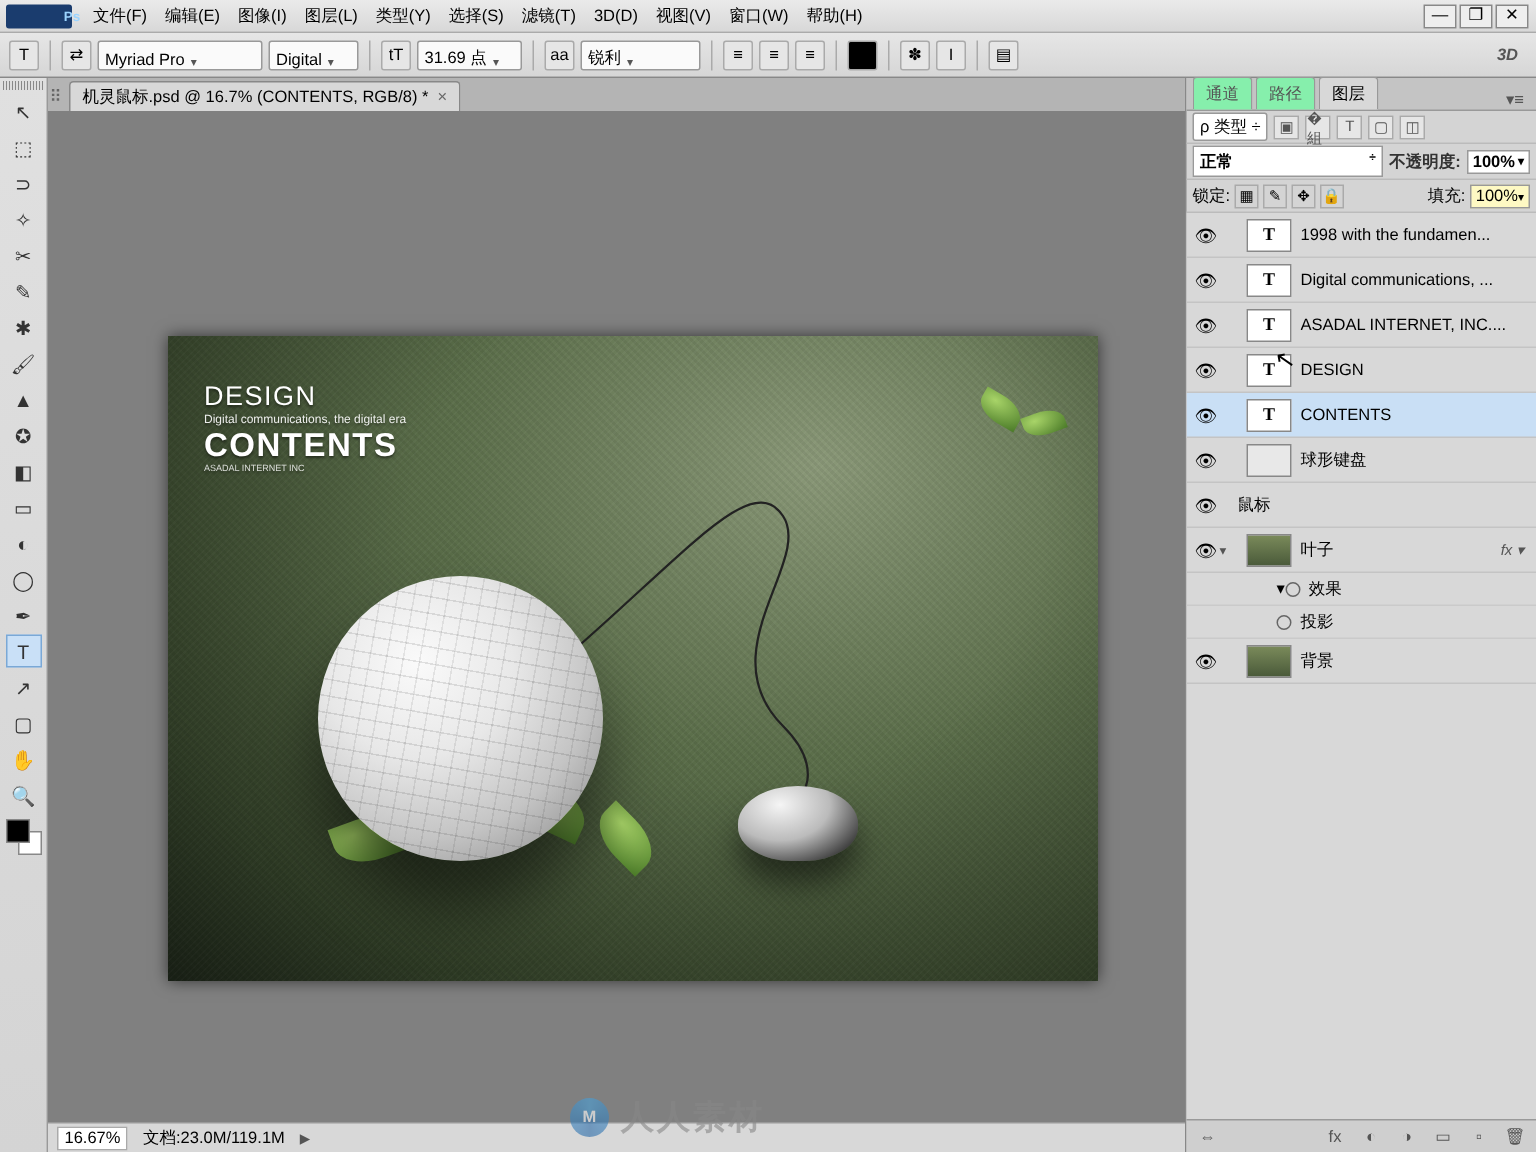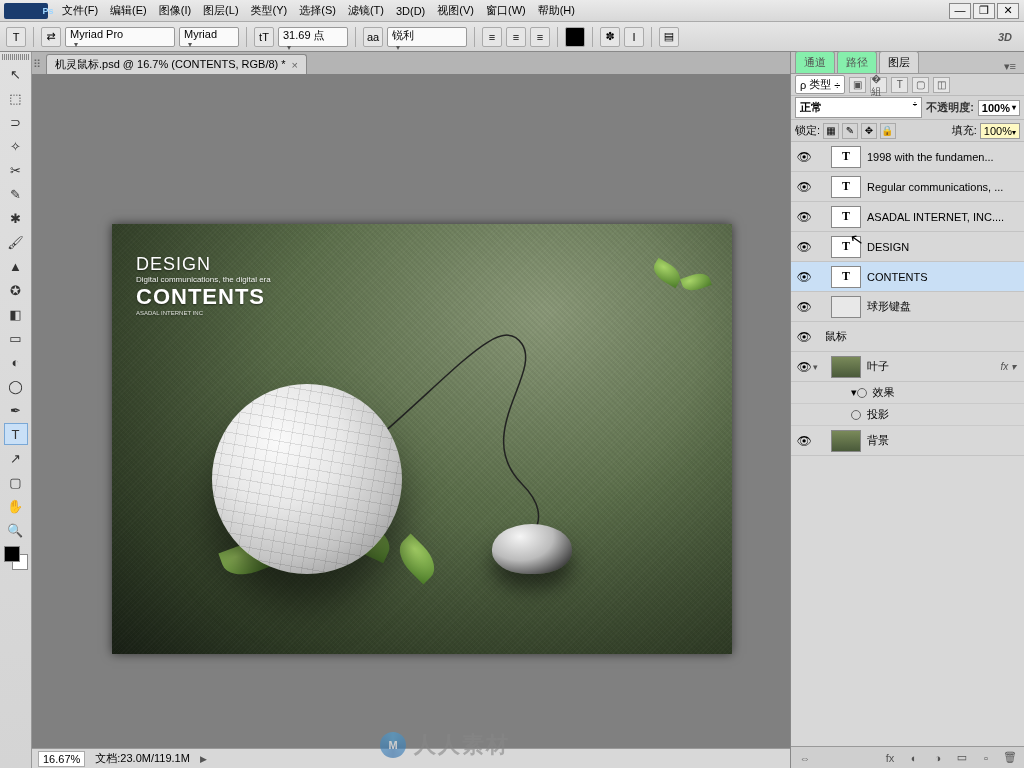--- a/index.html
+++ b/index.html
@@ -8,21 +8,21 @@
 
 .menubar { height: 22px; background: linear-gradient(#eaeaea,#d8d8d8); display: flex; align-items: center; padding: 0 4px; border-bottom: 1px solid #aaa; }
 .menubar .ps-icon { width: 16px; height: 16px; background: #1a3c6e; color: #9bd4ff; display: flex; align-items: center; justify-content: center; font-size: 9px; font-weight: bold; margin-right: 8px; border-radius: 2px; padding-left: 44px;}
 .menubar .menu { padding: 0 6px; cursor: default; }
 .menubar .spacer { flex: 1; }
 .menubar .win-btn { width: 22px; height: 16px; border: 1px solid #888; background: #eee; margin: 0 1px; text-align: center; line-height: 12px; }
 
 
 .optionsbar { height: 30px; background: linear-gradient(#e6e6e6,#d6d6d6); display: flex; align-items: center; padding: 0 6px; border-bottom: 1px solid #888; gap: 4px; }
 .optionsbar .ob-btn { width: 20px; height: 20px; border: 1px solid #aaa; background: #e6e6e6; display:flex; align-items:center; justify-content:center; border-radius:2px;}
-.optionsbar .combo { height: 20px; border: 1px solid #999; background: #fafafa; display:flex; align-items:flex-start; padding: 0 4px; border-radius:2px;flex-direction:column;}
+.optionsbar .combo { height: 20px; border: 1px solid #999; background: #fafafa; display:flex; align-items:flex-end; padding: 0 4px; border-radius:2px;}
 .optionsbar .combo .arr { margin-left:4px; font-size:8px; color:#555;}
 .optionsbar .sep { width:1px; height:20px; background:#aaa; margin: 0 3px;}
 .optionsbar .threeD { margin-left:auto; font-weight:bold; font-style:italic; color:#555; margin-right:6px;}
 
 
 .toolbox { position: absolute; left: 0; top: 52px; width: 32px; bottom: 0; background: linear-gradient(#e0e0e0,#d4d4d4); border-right: 1px solid #999; display:flex; flex-direction:column; align-items:center; padding-top:2px; }
 .toolbox .grip { width: 28px; height: 6px; background: repeating-linear-gradient(90deg,#888,#888 1px,#ddd 1px,#ddd 2px); margin-bottom:2px;}
 .toolbox .tool { width: 24px; height: 22px; display:flex; align-items:center; justify-content:center; margin:1px 0; border:1px solid transparent; cursor:default; font-size:13px; color:#333;}
 .toolbox .tool.sel { background:#c9e0f7; border:1px solid #7aa8d6;}
 .toolbox .swatches { width:24px; height:24px; position:relative; margin-top:4px;}
@@ -127,21 +127,21 @@
 
 <div class="optionsbar">
   <div class="ob-btn">T</div>
   <div class="sep"></div>
   <div class="ob-btn">⇄</div>
   <div class="combo" style="width:110px">
       <span>Myriad Pro</span>
       <span class="arr">▾</span>
     </div>
   <div class="combo" style="width:60px">
-      <span>Myriad</span>
+      <span>Digital</span>
       <span class="arr">▾</span>
     </div>
   <div class="sep"></div>
   <div class="ob-btn">tT</div>
   <div class="combo" style="width:70px">
       <span>31.69 点</span>
       <span class="arr">▾</span>
     </div>
   <div class="sep"></div>
   <div class="ob-btn">aa</div>
@@ -273,21 +273,21 @@
       <div class="layer">
         <span class="vis">👁</span>
         <span class="tw"></span>
         <span class="thumb T">T</span>
         <span class="name">1998 with the fundamen...</span>
       </div>
       <div class="layer">
         <span class="vis">👁</span>
         <span class="tw"></span>
         <span class="thumb T">T</span>
-        <span class="name">Regular communications, ...</span>
+        <span class="name">Digital communications, ...</span>
       </div>
       <div class="layer">
         <span class="vis">👁</span>
         <span class="tw"></span>
         <span class="thumb T">T</span>
         <span class="name">ASADAL INTERNET, INC....</span>
       </div>
       <div class="layer">
         <span class="vis">👁</span>
         <span class="tw"></span>

